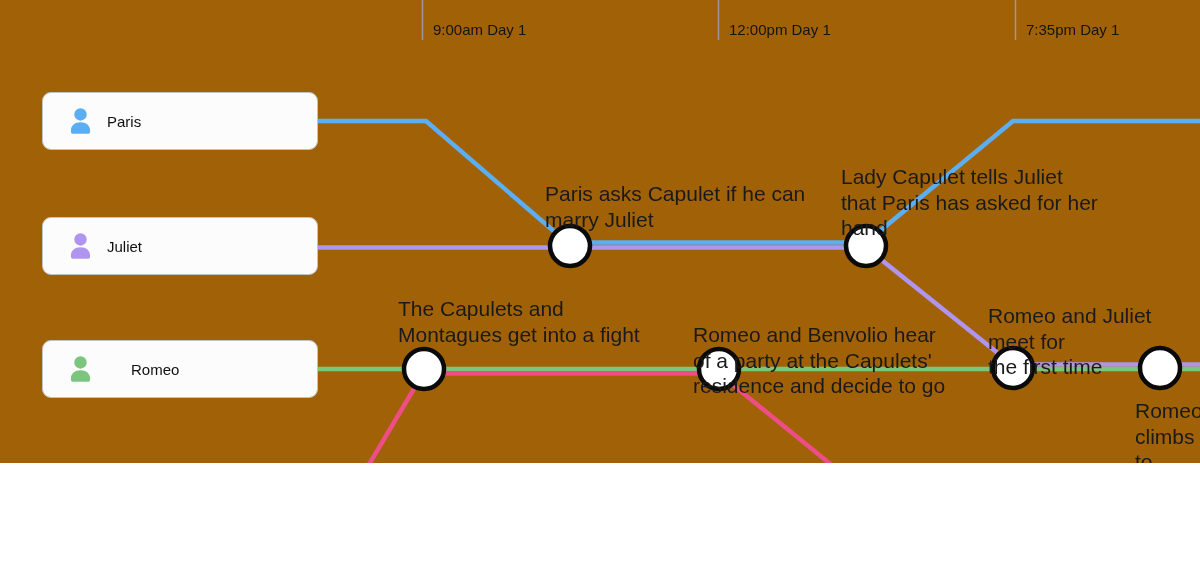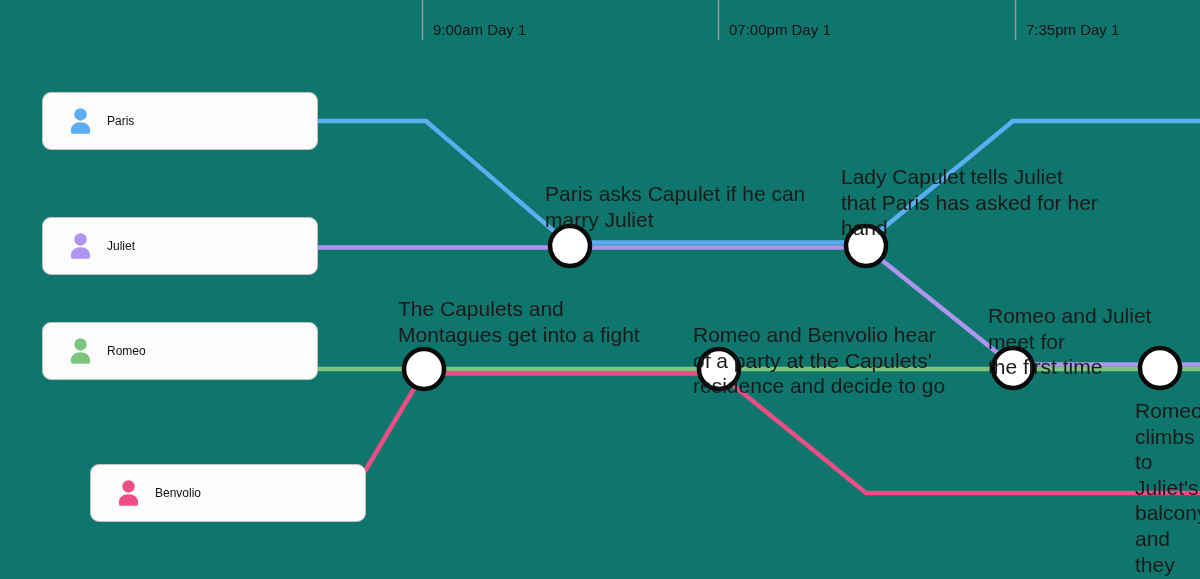--- a/index.html
+++ b/index.html
@@ -1,34 +1,34 @@
 <!DOCTYPE html>
 <html><head>
 <meta charset="utf-8">
 <style>
   html,body{margin:0;padding:0;background:#fff;}
   #app{
-    position:relative;width:1200px;height:579px;background:#0f766e;
+    position:relative;width:1200px;height:463px;background:#a16207;
     overflow:hidden;font-family:"Liberation Sans",sans-serif;color:#141414;text-decoration:underline;
   }
   #chart-svg{position:absolute;left:0;top:0;}
   .tick-label{
     position:absolute;font-size:15px;color:#141414;white-space:nowrap;
   }
   .event-label{
     position:absolute;font-size:21px;line-height:1.22;color:#1a1a1a;
     white-space:pre-line;
   }
   .char-card{
     position:absolute;left:42px;width:276px;height:58px;box-sizing:border-box;
     background:#fcfcfc;border:1.5px solid #c3c3c3;border-radius:9px;
     display:flex;align-items:center;padding-left:25px;
   }
   .char-card .icon{width:25px;height:27px;margin-right:14px;flex:0 0 auto;}
-  .char-name{font-size:12px;color:#101010;}
+  .char-name{font-size:15px;color:#101010;}
 </style>
 </head>
 <body>
 
 <div id="app">
 
   <svg id="chart-svg" width="1200" height="579">
       <line x1="422.5" x2="422.5" y1="0" y2="40" stroke="#999999" stroke-width="1.5"></line>
       <line x1="718.5" x2="718.5" y1="0" y2="40" stroke="#999999" stroke-width="1.5"></line>
       <line x1="1015.5" x2="1015.5" y1="0" y2="40" stroke="#999999" stroke-width="1.5"></line>
@@ -38,40 +38,40 @@
       <polyline points="318,493 352,493 423,373.5 719,373.5 866,493 1200,493" fill="none" stroke="#ee4d86" stroke-width="4.5"></polyline>
       <circle cx="424" cy="369" r="20" fill="#ffffff" stroke="#0a0a0a" stroke-width="4.5"></circle>
       <circle cx="570" cy="246" r="20" fill="#ffffff" stroke="#0a0a0a" stroke-width="4.5"></circle>
       <circle cx="719" cy="369" r="20" fill="#ffffff" stroke="#0a0a0a" stroke-width="4.5"></circle>
       <circle cx="866" cy="246" r="20" fill="#ffffff" stroke="#0a0a0a" stroke-width="4.5"></circle>
       <circle cx="1013" cy="368" r="20" fill="#ffffff" stroke="#0a0a0a" stroke-width="4.5"></circle>
       <circle cx="1160" cy="368" r="20" fill="#ffffff" stroke="#0a0a0a" stroke-width="4.5"></circle>
     </svg>
 
   <div class="tick-label" style="left:433px;top:21px;">9:00am Day 1</div>
-  <div class="tick-label" style="left:729px;top:21px;">07:00pm Day 1</div>
+  <div class="tick-label" style="left:729px;top:21px;">12:00pm Day 1</div>
   <div class="tick-label" style="left:1026px;top:21px;">7:35pm Day 1</div>
 
   <div class="char-card" style="top:92px;">
     <svg class="icon" viewBox="0 0 24 26">
       <circle cx="12" cy="6.2" r="6" fill="#5caef2"></circle>
       <path d="M12 13.8c-5.4 0-9.2 3.3-9.2 7.6v1.8a1.6 1.6 0 0 0 1.6 1.6h15.2a1.6 1.6 0 0 0 1.6-1.6v-1.8c0-4.3-3.8-7.6-9.2-7.6z" fill="#5caef2"></path>
     </svg>
     <span class="char-name">Paris</span>
   </div>
 
   <div class="char-card" style="top:217px;">
     <svg class="icon" viewBox="0 0 24 26">
       <circle cx="12" cy="6.2" r="6" fill="#b095f0"></circle>
       <path d="M12 13.8c-5.4 0-9.2 3.3-9.2 7.6v1.8a1.6 1.6 0 0 0 1.6 1.6h15.2a1.6 1.6 0 0 0 1.6-1.6v-1.8c0-4.3-3.8-7.6-9.2-7.6z" fill="#b095f0"></path>
     </svg>
     <span class="char-name">Juliet</span>
   </div>
 
-  <div class="char-card" style="top:322px;">
+  <div class="char-card" style="top:340px;gap:24px;">
     <svg class="icon" viewBox="0 0 24 26">
       <circle cx="12" cy="6.2" r="6" fill="#7cc57f"></circle>
       <path d="M12 13.8c-5.4 0-9.2 3.3-9.2 7.6v1.8a1.6 1.6 0 0 0 1.6 1.6h15.2a1.6 1.6 0 0 0 1.6-1.6v-1.8c0-4.3-3.8-7.6-9.2-7.6z" fill="#7cc57f"></path>
     </svg>
     <span class="char-name">Romeo</span>
   </div>
 
   <div class="char-card" style="top:464px;margin-left:48px;">
     <svg class="icon" viewBox="0 0 24 26">
       <circle cx="12" cy="6.2" r="6" fill="#ee4d86"></circle>

